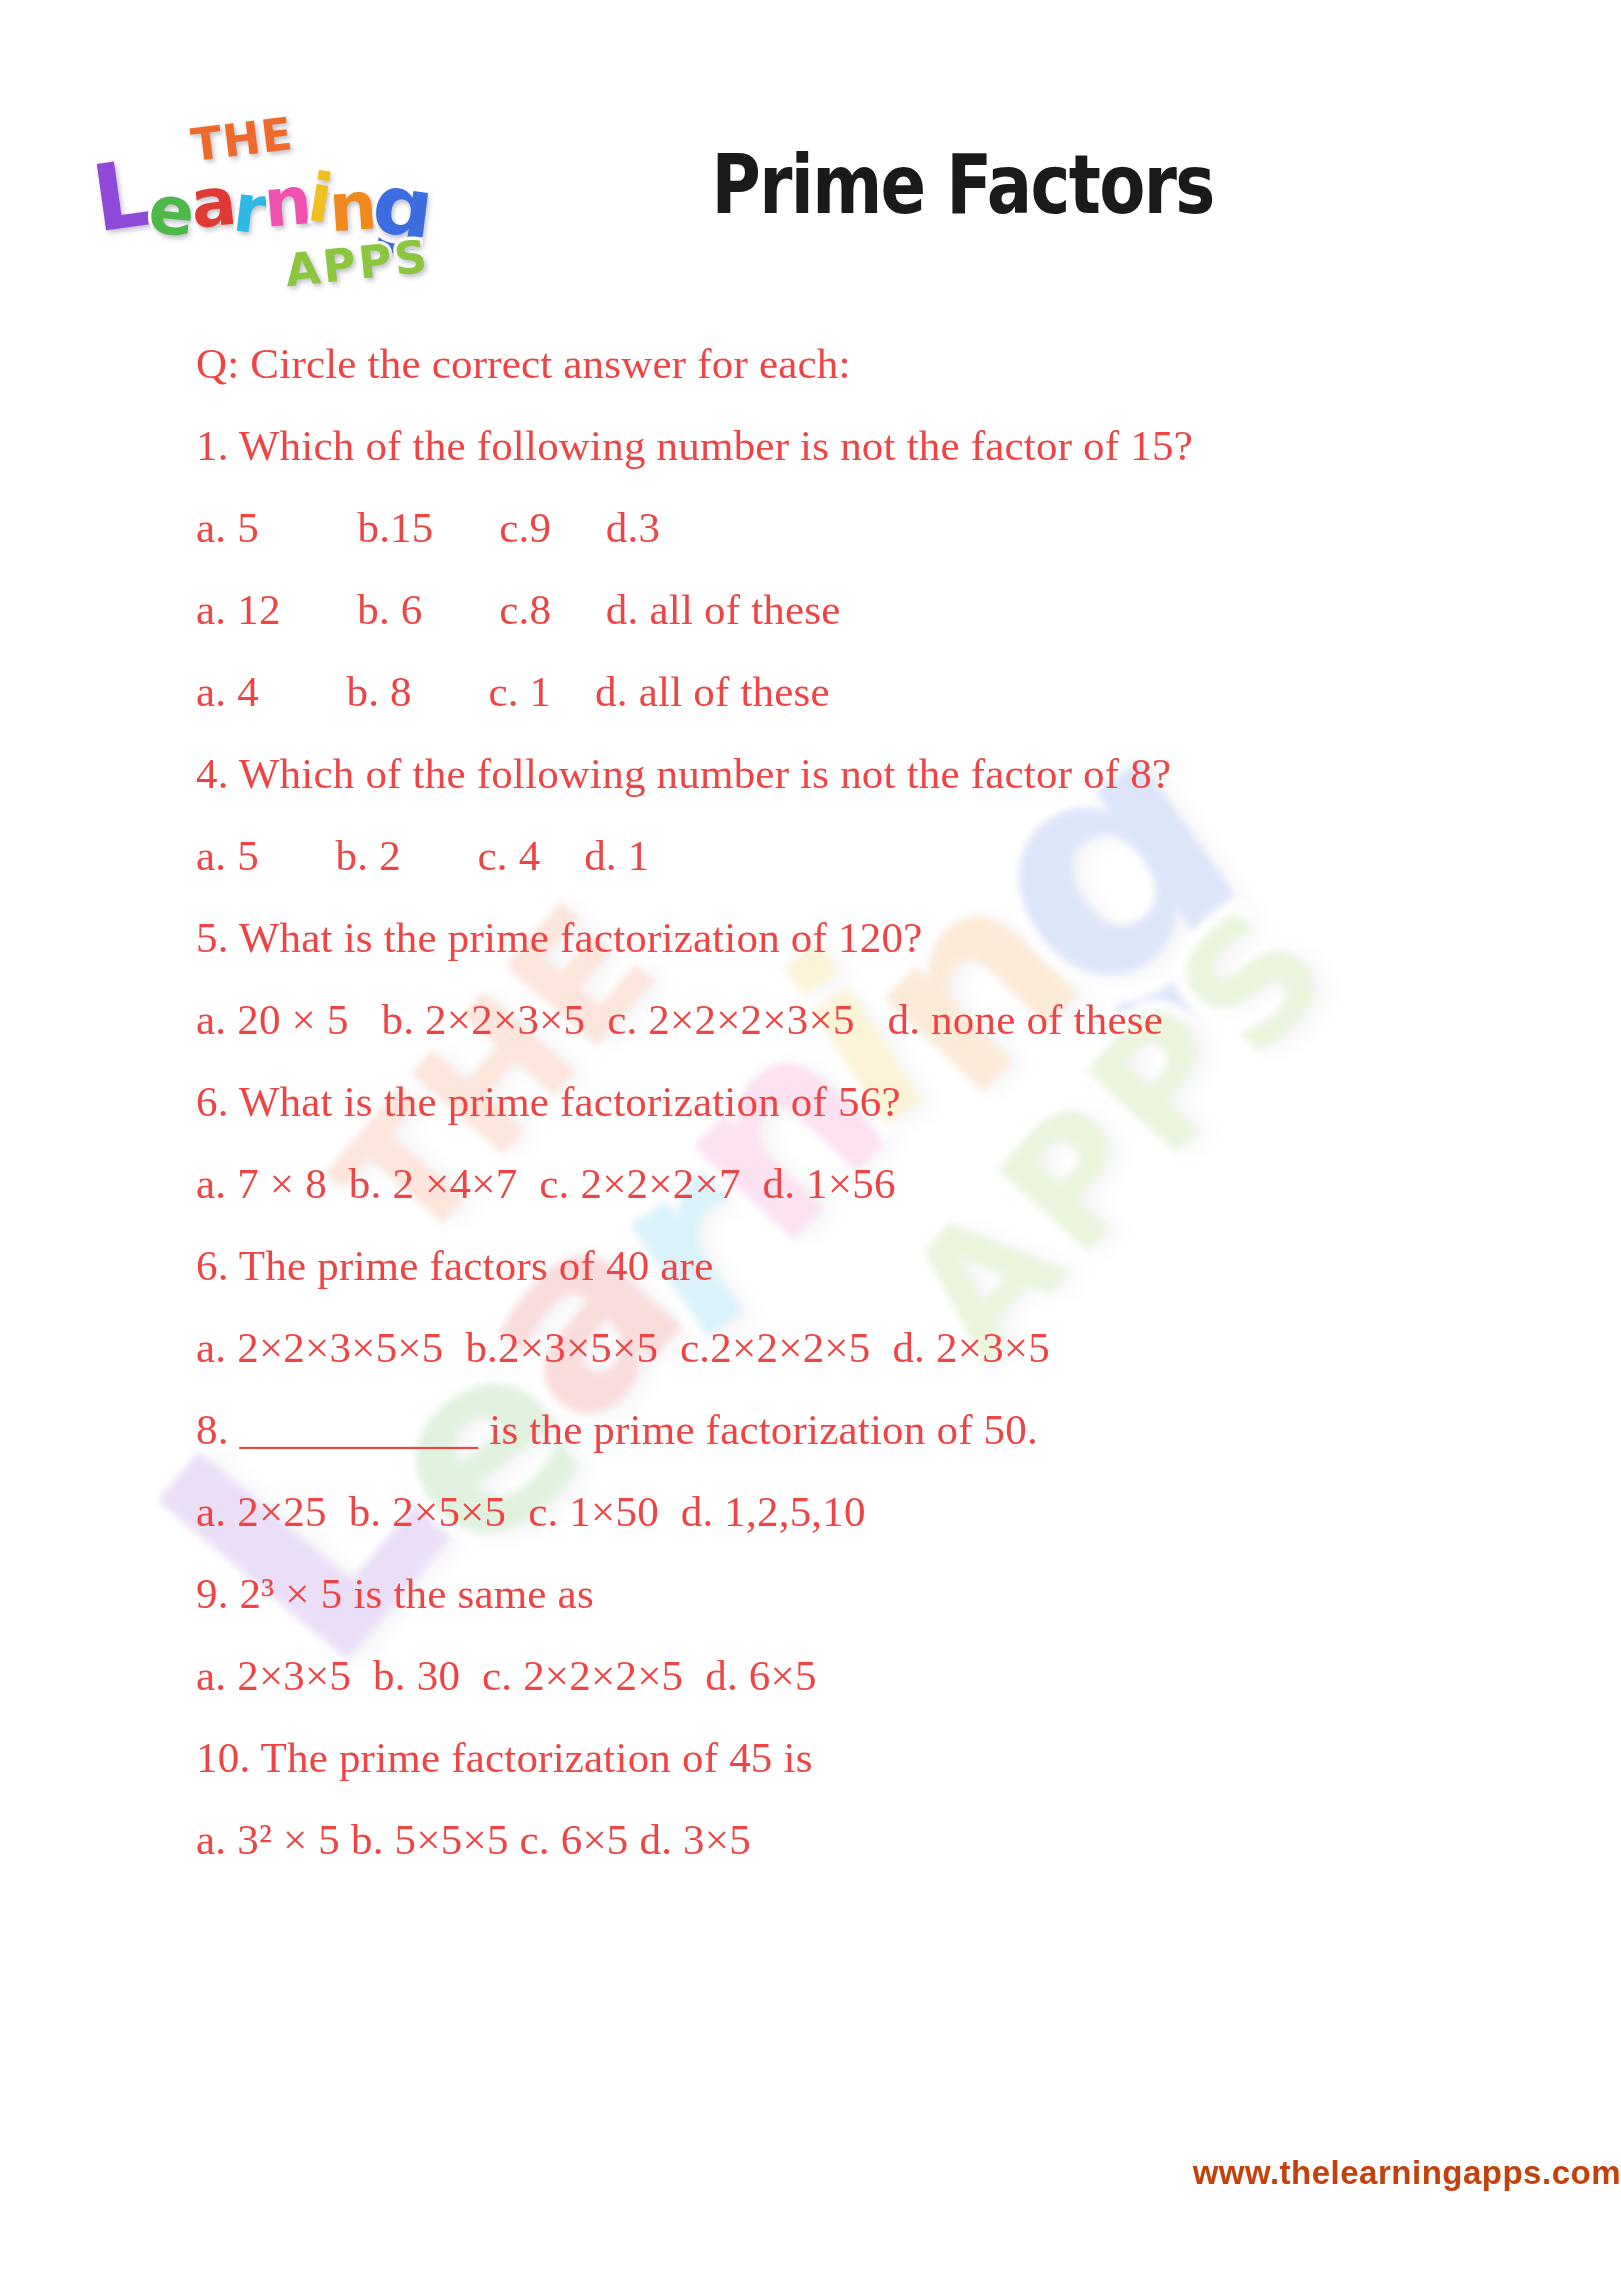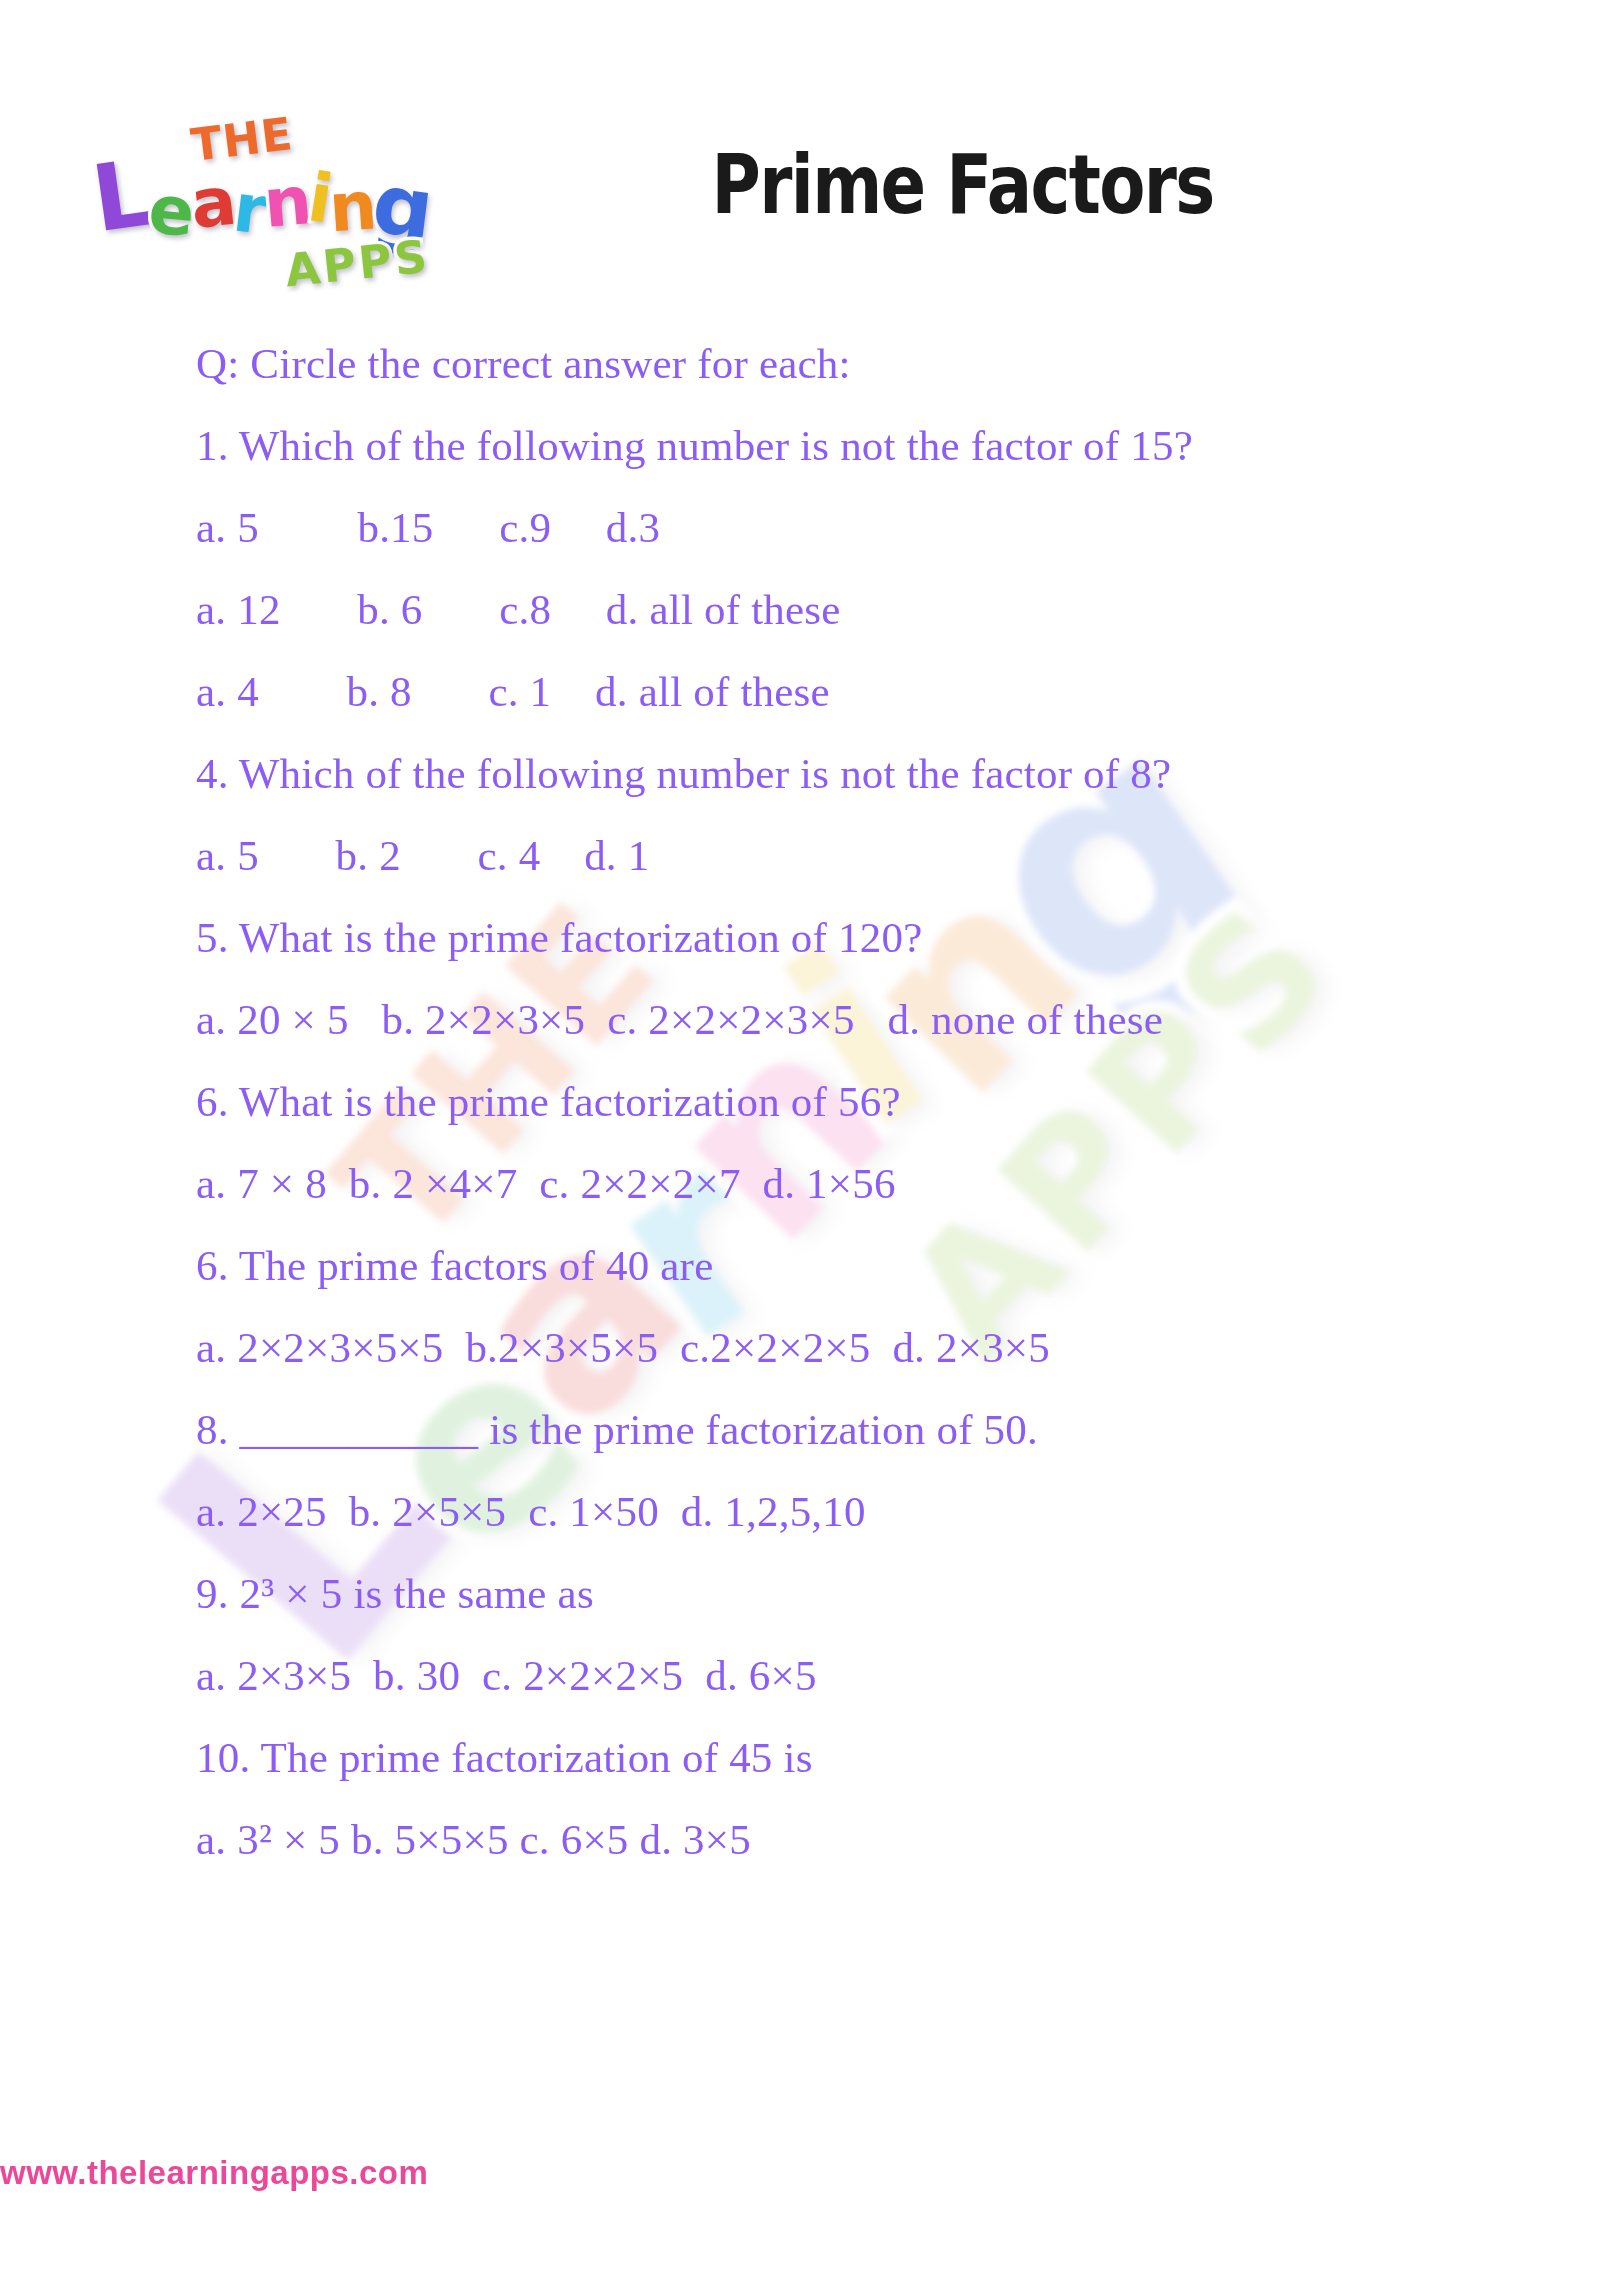--- a/index.html
+++ b/index.html
@@ -54,29 +54,29 @@
     position:absolute;left:314px;right:9.8px;top:137px;z-index:3;
     text-align:center;color:#1a1a1a;
     font-family:"DejaVu Sans", sans-serif;font-weight:800;font-size:82px;
     letter-spacing:-2px;transform:scaleX(0.82);transform-origin:center;
     white-space:nowrap;
   }
 
   
   .content{position:absolute;left:196px;top:323px;right:59px;z-index:2;}
   .line{
-    height:82px;line-height:82px;font-size:43px;color:#8b5cf6;
+    height:82px;line-height:82px;font-size:43px;color:#ef4444;
     white-space:pre-wrap;letter-spacing:0.2px;
   }
 
   
   .footer{
-    position:absolute;left:0;right:0;top:2154px;z-index:2;text-align:left;
+    position:absolute;left:0;right:0;top:2154px;z-index:2;text-align:right;
     font-family:"Liberation Sans", sans-serif;font-weight:bold;
-    font-size:33px;color:#ec4899;letter-spacing:0.5px;
+    font-size:33px;color:#c2410c;letter-spacing:0.5px;
   }
 </style>
 </head>
 <body>
 
 <div class="page">
 
   <div class="watermark">
     <div class="logo">
       <div class="the bubble" style="color: rgb(238, 106, 44);">THE</div>

